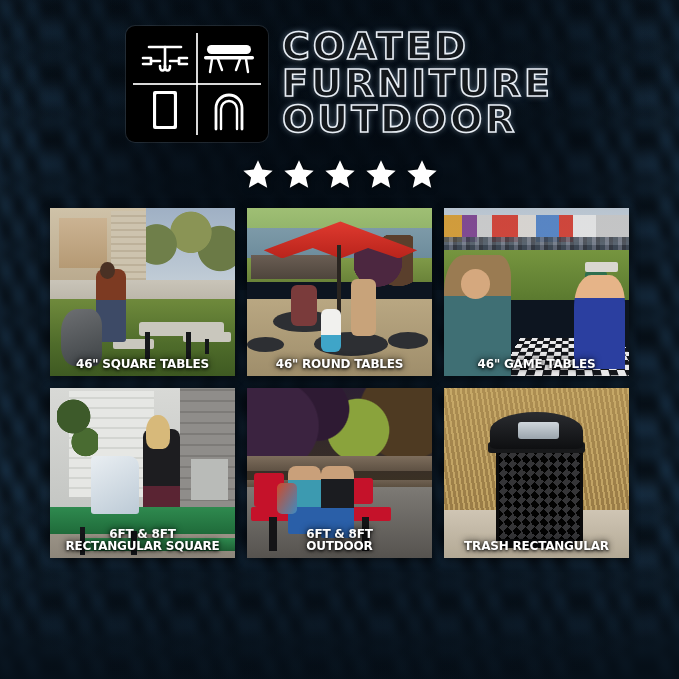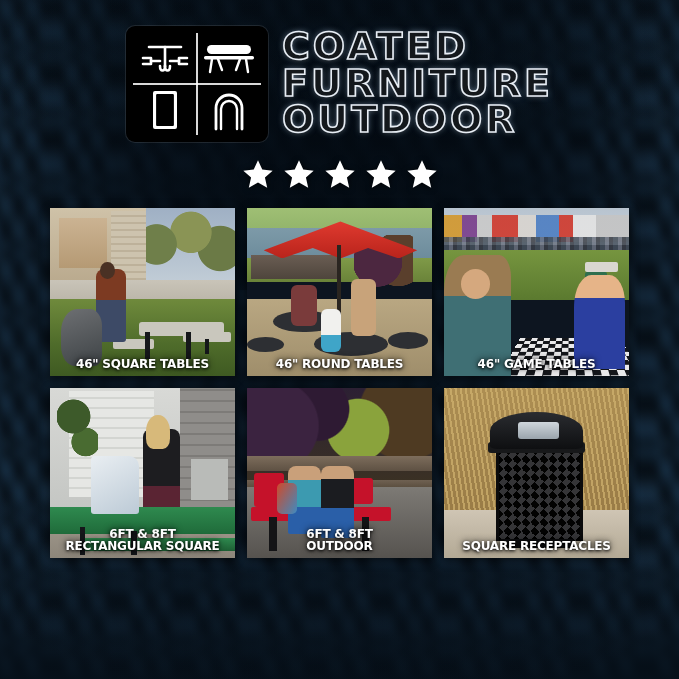--- a/index.html
+++ b/index.html
@@ -493,19 +493,19 @@
         <div class="card-art">
           <div class="c6-grass"></div>
           <div class="c6-walk"></div>
           <div class="c6-can"></div>
           <div class="c6-rim"></div>
           <div class="c6-dome"></div>
           <div class="c6-slot"></div>
           <div class="c6-base"></div>
         </div>
         <div class="card-cap">
-          <span>SQUARE RECEPTACLES</span>
+          <span>TRASH RECTANGULAR</span>
         </div>
       </div>
 
     </div>
   </div>
 </div>
 
 </body></html>

